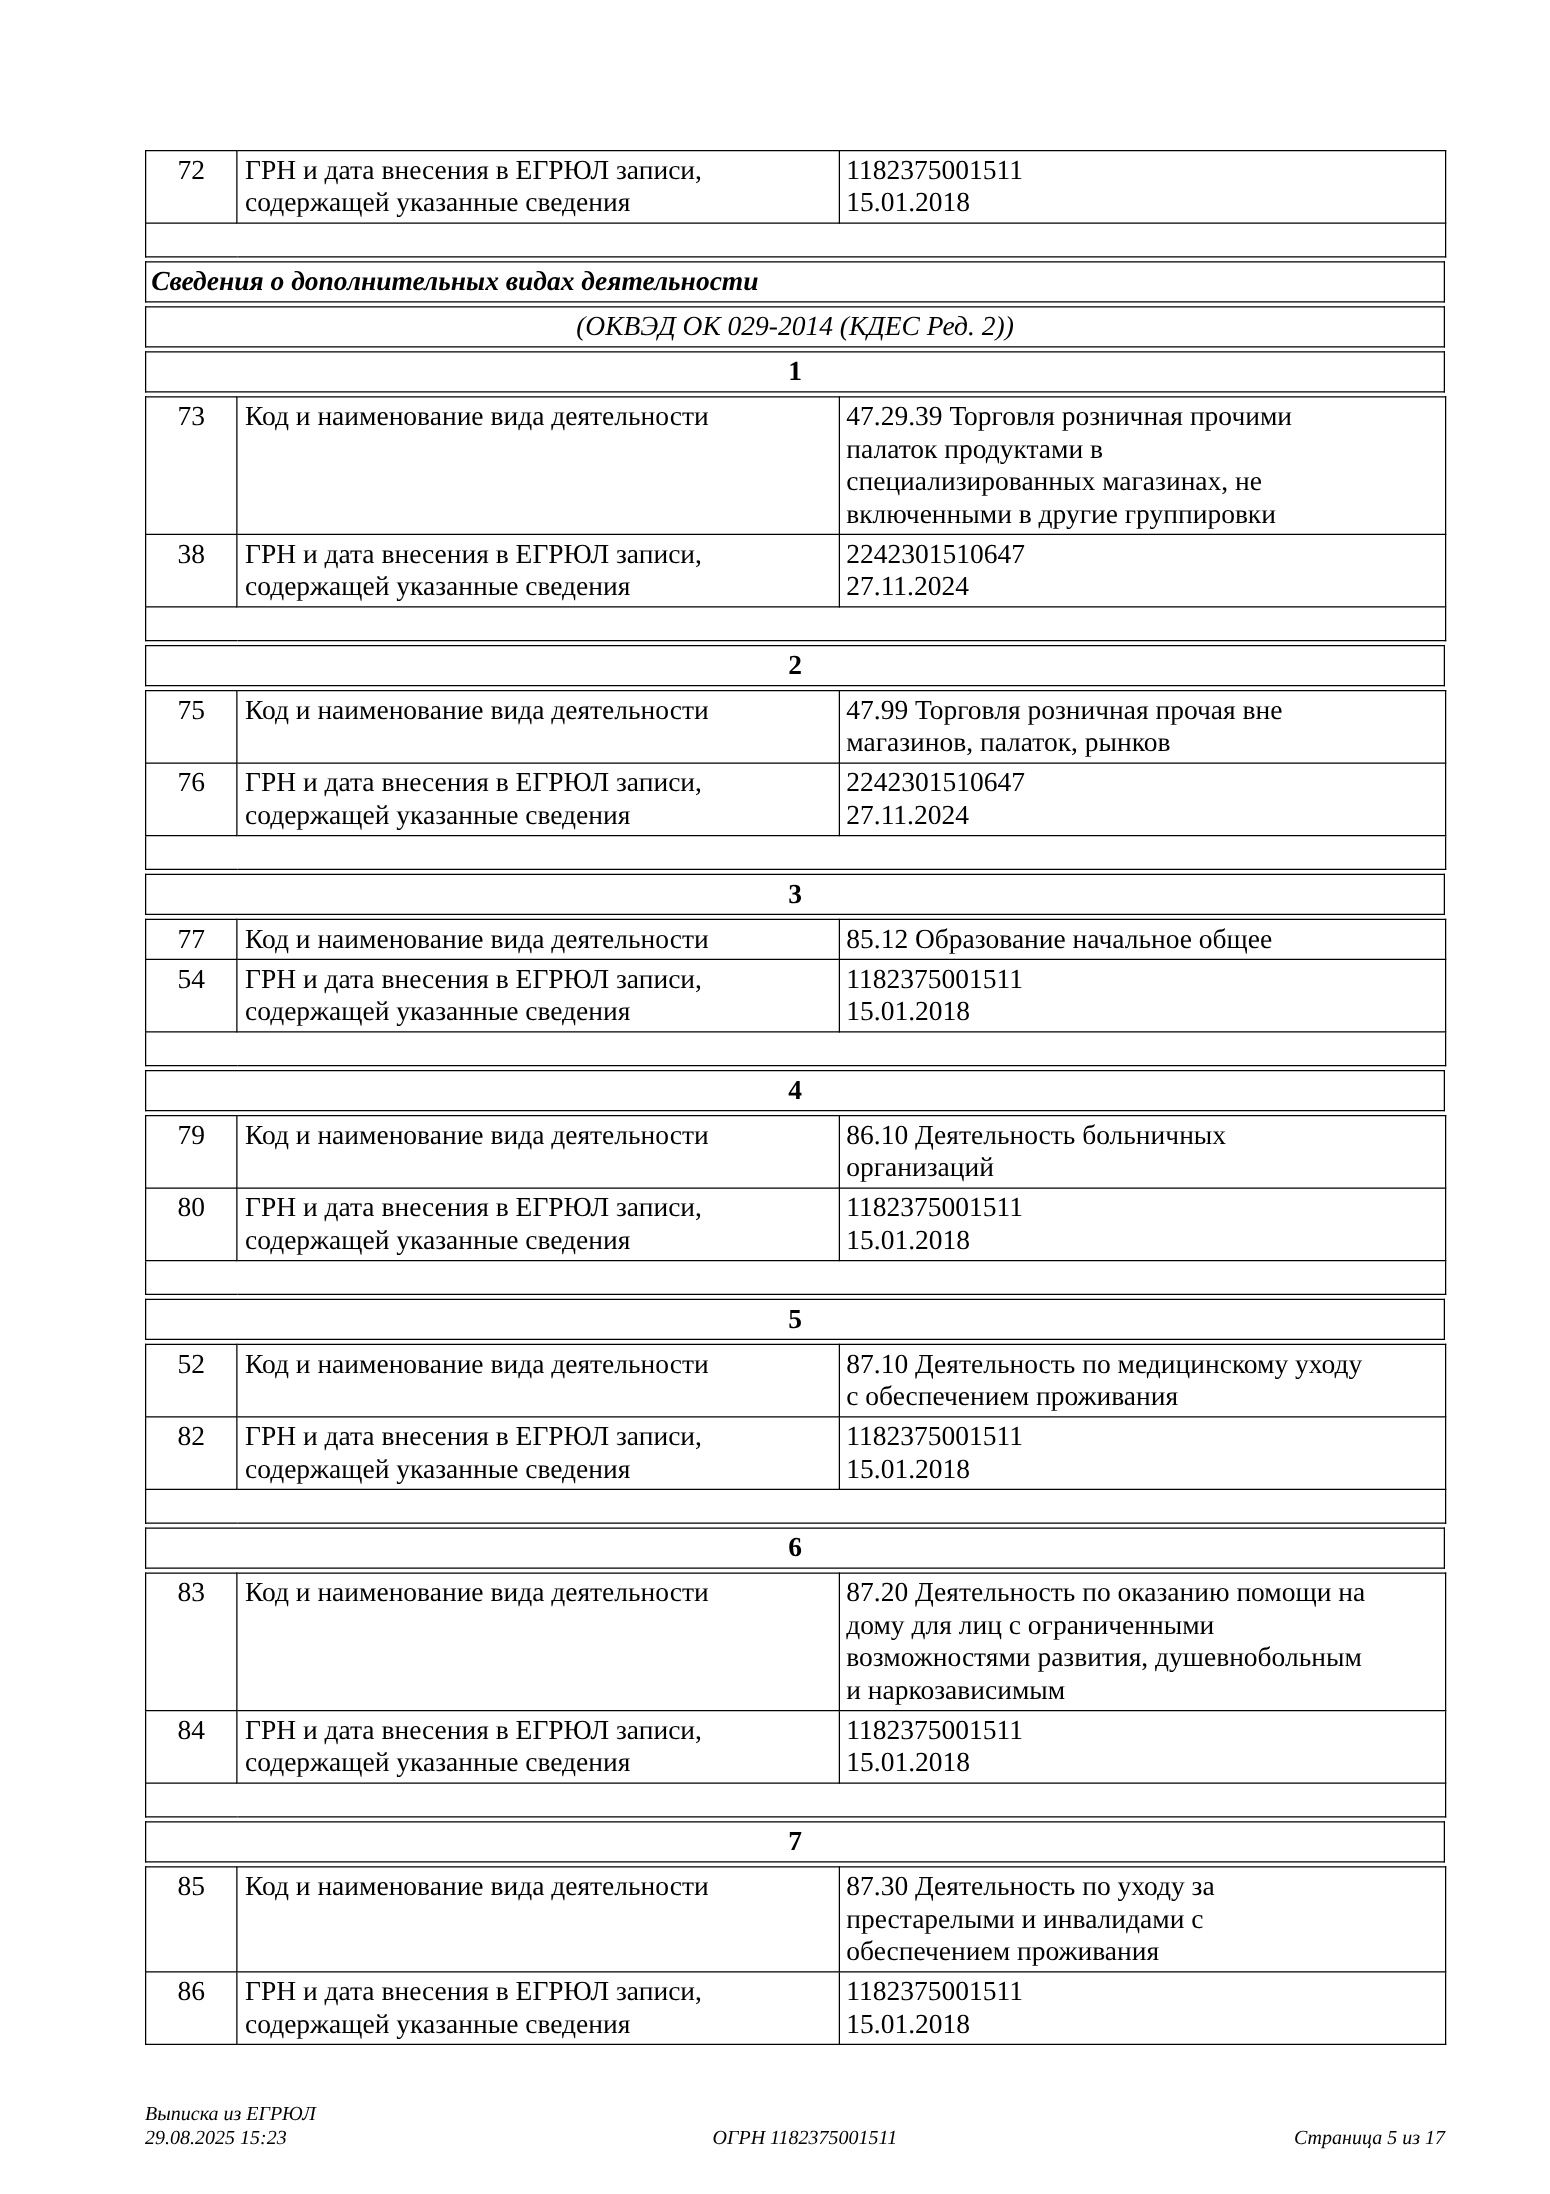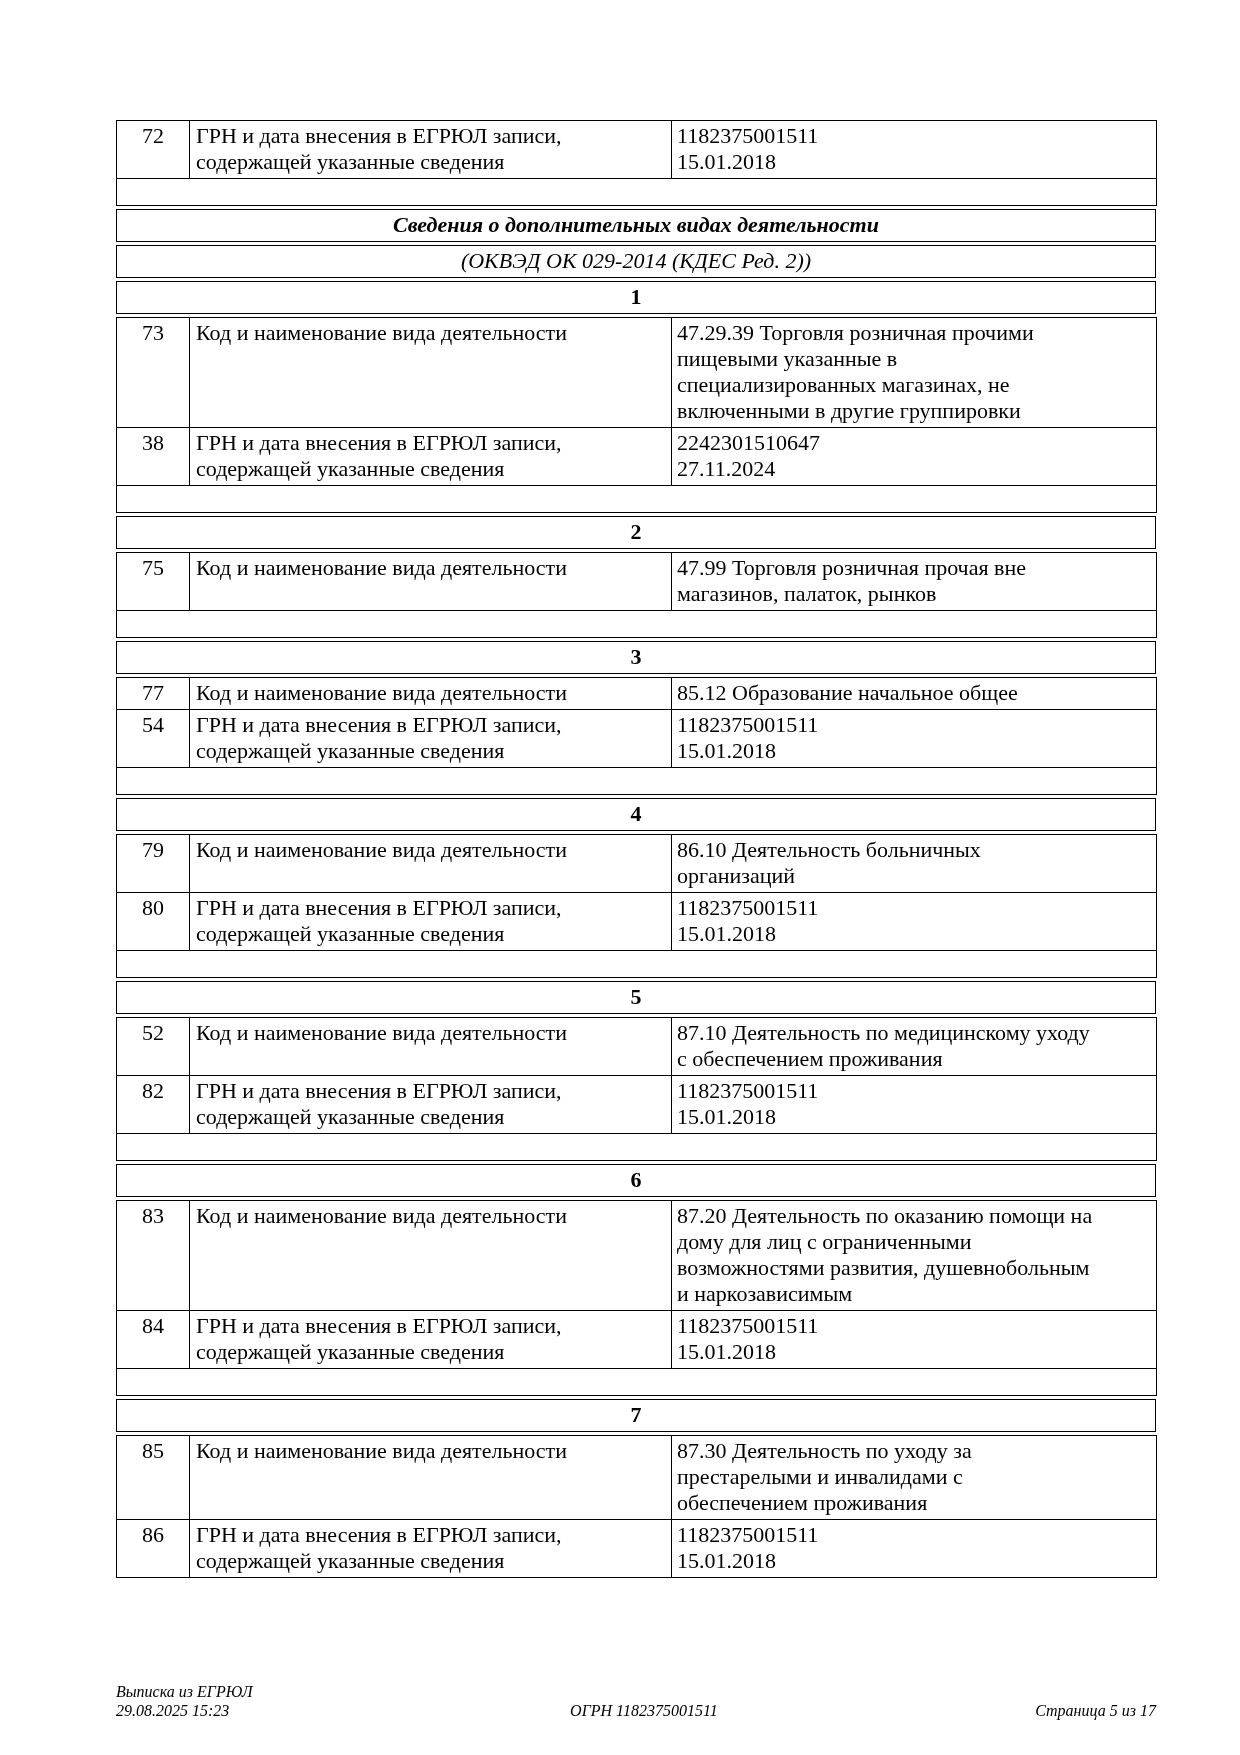--- a/index.html
+++ b/index.html
@@ -47,21 +47,20 @@
     padding: 2px 6px 3px 5px;
     white-space: pre-line;
   }
   tr.sp td { height: 26px; padding: 0; }
   td.sec {
     text-align: center;
     font-weight: bold;
     padding: 2px 4px 3px 4px;
   }
   td.title {
-    text-align: center;
     font-weight: bold;
     font-style: italic;
     padding: 2px 4px 3px 4px;
   }
   td.subtitle {
     text-align: center;
     font-style: italic;
     padding: 2px 4px 3px 4px;
   }
   .footer {
@@ -131,21 +130,21 @@
       <colgroup>
           <col class="c1">
           <col class="c2">
           <col class="c3">
         </colgroup>
       <tbody>
         <tr>
           <td class="num">73</td>
           <td class="lbl">Код и наименование вида деятельности</td>
           <td class="val">47.29.39 Торговля розничная прочими
-пищевыми указанные в
+палаток продуктами в
 специализированных магазинах, не
 включенными в другие группировки</td>
         </tr>
         <tr>
           <td class="num">38</td>
           <td class="lbl">ГРН и дата внесения в ЕГРЮЛ записи,
 содержащей указанные сведения</td>
           <td class="val">2242301510647
 27.11.2024</td>
         </tr>
@@ -167,20 +166,27 @@
           <col class="c1">
           <col class="c2">
           <col class="c3">
         </colgroup>
       <tbody>
         <tr>
           <td class="num">75</td>
           <td class="lbl">Код и наименование вида деятельности</td>
           <td class="val">47.99 Торговля розничная прочая вне
 магазинов, палаток, рынков</td>
+        </tr>
+        <tr>
+          <td class="num">76</td>
+          <td class="lbl">ГРН и дата внесения в ЕГРЮЛ записи,
+содержащей указанные сведения</td>
+          <td class="val">2242301510647
+27.11.2024</td>
         </tr>
         <tr class="sp">
             <td colspan="3"></td>
           </tr>
       </tbody>
     </table>
 
     <table class="blk">
       <tbody>
           <tr>

